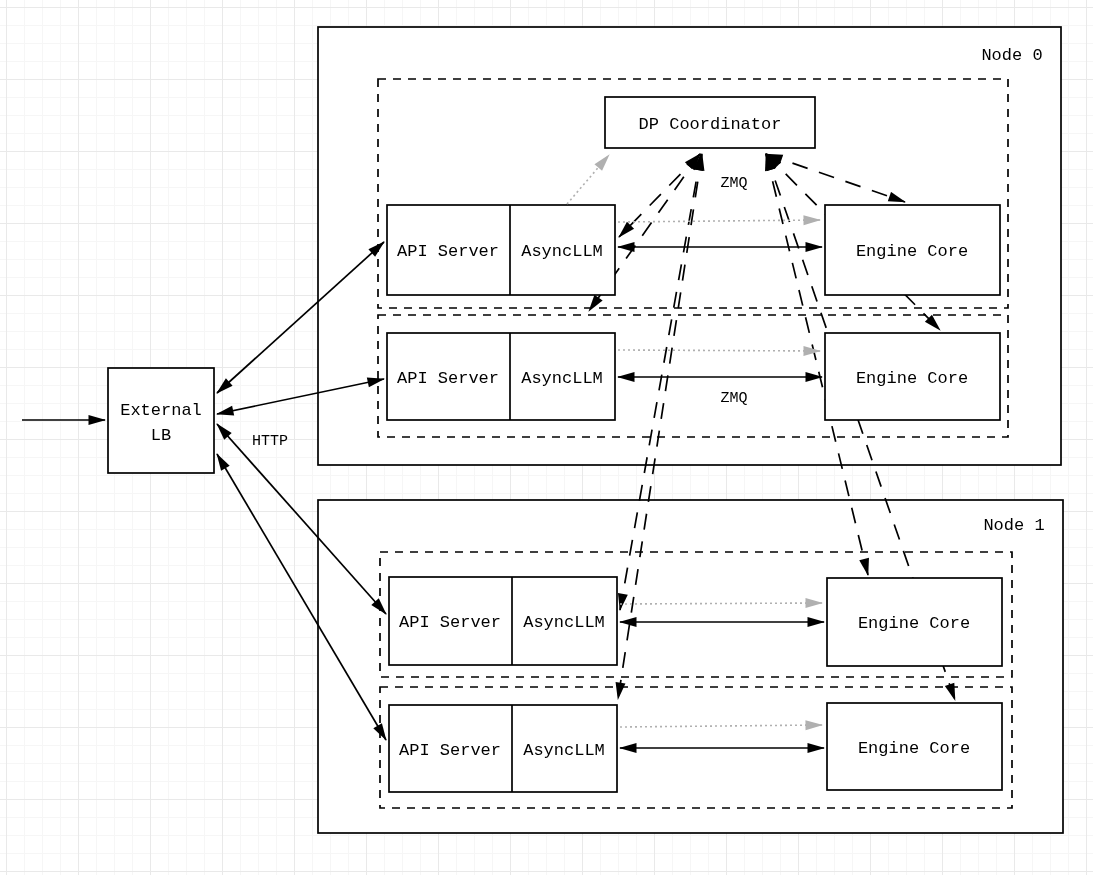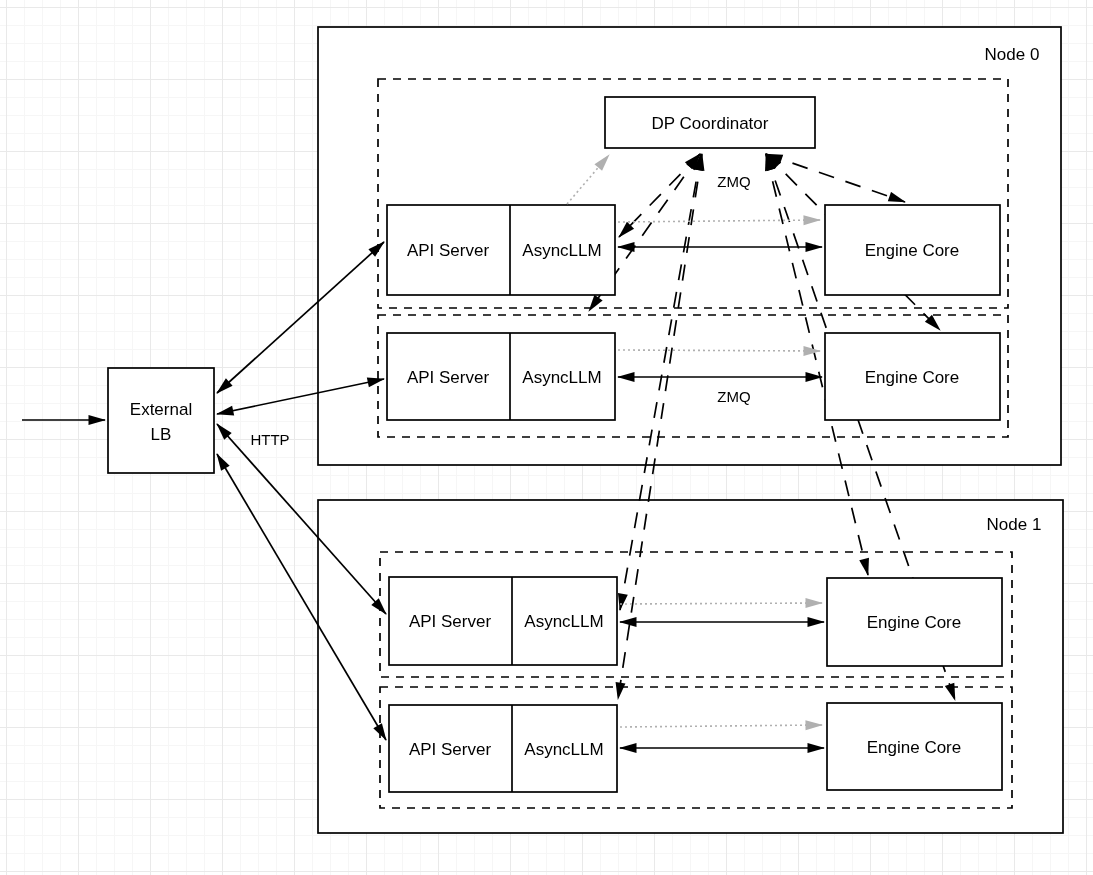--- a/index.html
+++ b/index.html
@@ -8,21 +8,21 @@
     width:1093px;height:875px;
     background-color:#ffffff;
     background-image:
       linear-gradient(to right,#e9e9e9 1px,transparent 1px),
       linear-gradient(to bottom,#e9e9e9 1px,transparent 1px),
       linear-gradient(to right,#f6f6f6 1px,transparent 1px),
       linear-gradient(to bottom,#f6f6f6 1px,transparent 1px);
     background-size:72px 72px,72px 72px,18px 18px,18px 18px;
     background-position:6px 7px,6px 7px,6px 7px,6px 7px;
     overflow:hidden;
-    font-family:Liberation Sans, sans-serif;
+    font-family:Liberation Mono, monospace;
   }
   svg{position:absolute;left:0;top:0;}
   .box{fill:#ffffff;stroke:#000000;stroke-width:1.7px;}
   .subbox{fill:none;stroke:#000000;stroke-width:1.7px;stroke-dasharray:8 7;}
   .divider{stroke:#000000;stroke-width:1.7px;}
   .solid{stroke:#000000;stroke-width:1.7px;fill:none;}
   .dashedline{stroke:#000000;stroke-width:1.7px;fill:none;stroke-dasharray:16 12;}
   .dotted{stroke:#b0b0b0;stroke-width:1.6px;fill:none;stroke-dasharray:2 3;}
   .lbl{font-size:17px;fill:#000000;text-anchor:middle;}
   .lbl-sm{font-size:15px;fill:#000000;text-anchor:middle;}

